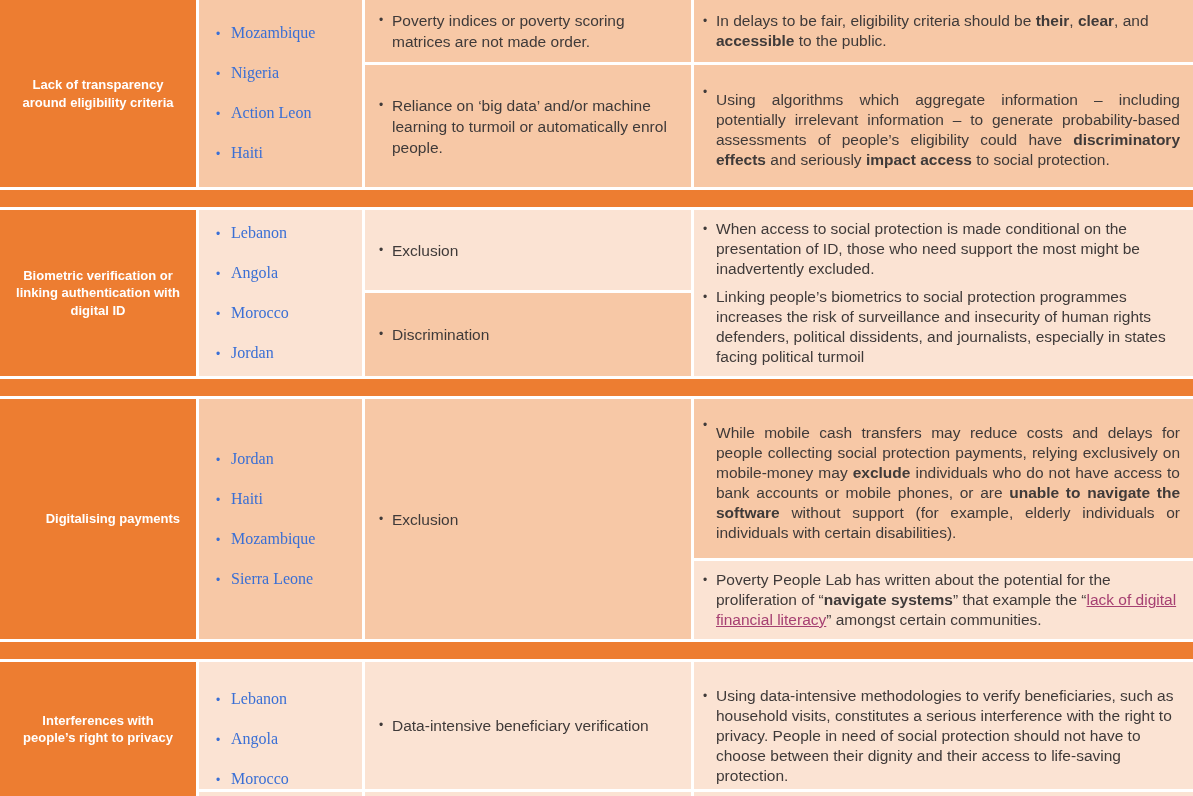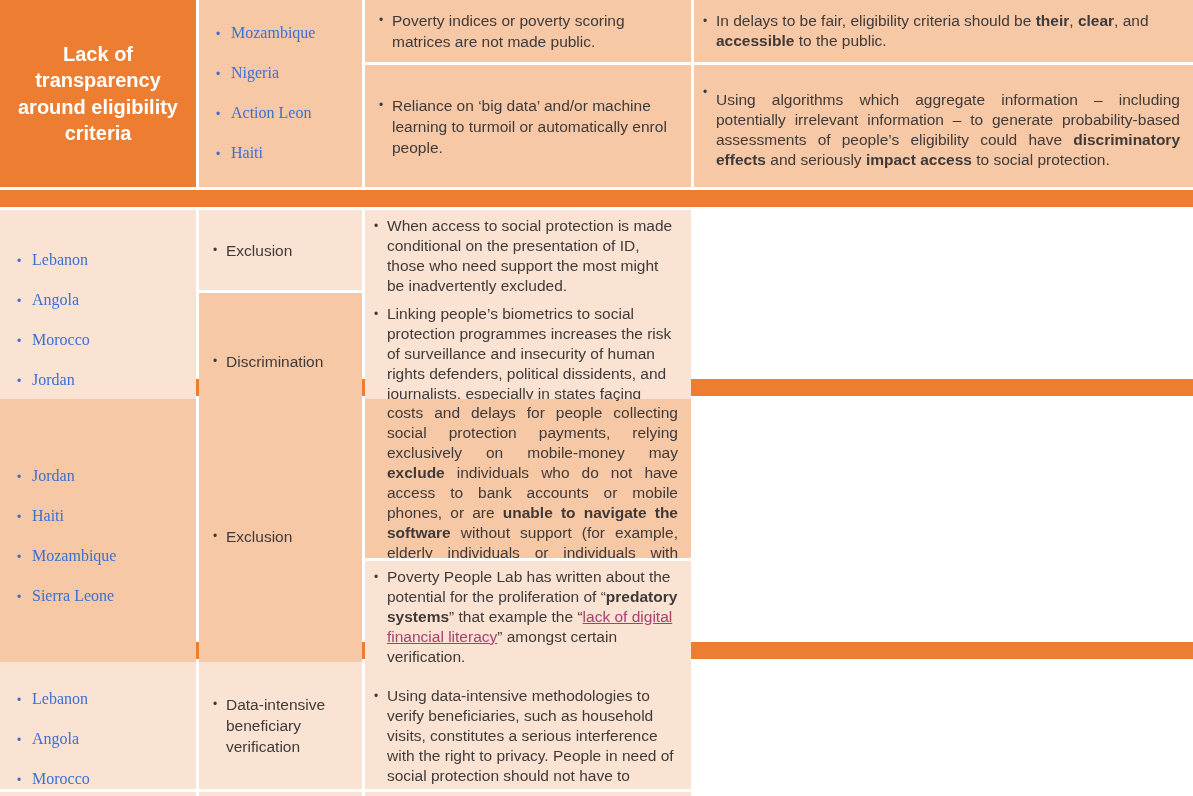--- a/index.html
+++ b/index.html
@@ -26,21 +26,21 @@
   .band-inner{height:17px;background:var(--orange);}
 
   .cell{overflow:hidden;}
   .dark{background:var(--peach-dark);}
   .light{background:var(--peach-light);}
 
   .cat{
     background:var(--orange);
     color:var(--category-text);
     font-weight:700;
-    font-size:20px;
+    font-size:13px;
     line-height:1.32;
     display:flex;align-items:center;justify-content:flex-end;
     text-align:center;
     padding:0 16px;
   }
 
   .countries{
     display:flex;flex-direction:column;justify-content:center;
     gap:17px;
     padding-left:17px;padding-right:6px;
@@ -100,21 +100,21 @@
         </div>
         <div class="citem">
           <span class="cblt">•</span>
           <span class="ctext">Haiti</span>
         </div>
       </div>
     <div class="colsplit">
       <div class="cell issue dark" style="height:62px;flex:none">
         <div class="para">
             <span class="blt">•</span>
-            <div class="ptxt">Poverty indices or poverty scoring matrices are not made public.</div>
+            <div class="ptxt">Poverty indices or poverty scoring matrices are not made order.</div>
           </div>
       </div>
       <div class="cell issue dark grow">
         <div class="para">
             <span class="blt">•</span>
             <div class="ptxt">Reliance on ‘big data’ and/or machine learning to turmoil or automatically enrol people.</div>
           </div>
       </div>
     </div>
     <div class="colsplit">
@@ -131,20 +131,23 @@
           </div>
       </div>
     </div>
   </section>
 
   <div class="band">
       <div class="band-inner"></div>
     </div>
 
   <section class="rowgroup" style="height:166px">
+    <div class="cell cat">
+      <div>Biometric verification or linking authentication with digital ID</div>
+    </div>
     <div class="cell countries light">
         <div class="citem">
           <span class="cblt">•</span>
           <span class="ctext">Lebanon</span>
         </div>
         <div class="citem">
           <span class="cblt">•</span>
           <span class="ctext">Angola</span>
         </div>
         <div class="citem">
@@ -182,20 +185,23 @@
           </div>
       </div>
     </div>
   </section>
 
   <div class="band">
       <div class="band-inner"></div>
     </div>
 
   <section class="rowgroup" style="height:240px">
+    <div class="cell cat">
+      <div>Digitalising payments</div>
+    </div>
     <div class="cell countries dark">
         <div class="citem">
           <span class="cblt">•</span>
           <span class="ctext">Jordan</span>
         </div>
         <div class="citem">
           <span class="cblt">•</span>
           <span class="ctext">Haiti</span>
         </div>
         <div class="citem">
@@ -218,31 +224,34 @@
     <div class="colsplit">
       <div class="cell detail dark just" style="height:159px;flex:none">
         <div class="para">
             <span class="blt">•</span>
             <div class="ptxt"><span>While mobile cash transfers may reduce costs and delays for people collecting social protection payments, relying exclusively on mobile-money may </span><b>exclude</b><span> individuals who do not have access to bank accounts or mobile phones, or are </span><b>unable to navigate the software</b><span> without support (for example, elderly individuals or individuals with certain disabilities).</span></div>
           </div>
       </div>
       <div class="cell detail light grow">
         <div class="para">
             <span class="blt">•</span>
-            <div class="ptxt"><span>Poverty People Lab has written about the potential for the proliferation of “</span><b>predatory systems</b><span>” that example the “</span><a href="#" class="lnk">lack of digital financial literacy</a><span>” amongst certain verification.</span></div>
+            <div class="ptxt"><span>Poverty People Lab has written about the potential for the proliferation of “</span><b>navigate systems</b><span>” that example the “</span><a href="#" class="lnk">lack of digital financial literacy</a><span>” amongst certain communities.</span></div>
           </div>
       </div>
     </div>
   </section>
 
   <div class="band">
       <div class="band-inner"></div>
     </div>
 
   <section class="rowgroup" style="height:134px">
+    <div class="cell cat">
+      <div>Interferences with people’s right to privacy</div>
+    </div>
     <div class="colsplit">
       <div class="cell countries light top" style="height:127px;flex:none">
           <div class="citem">
             <span class="cblt">•</span>
             <span class="ctext">Lebanon</span>
           </div>
           <div class="citem">
             <span class="cblt">•</span>
             <span class="ctext">Angola</span>
           </div>

